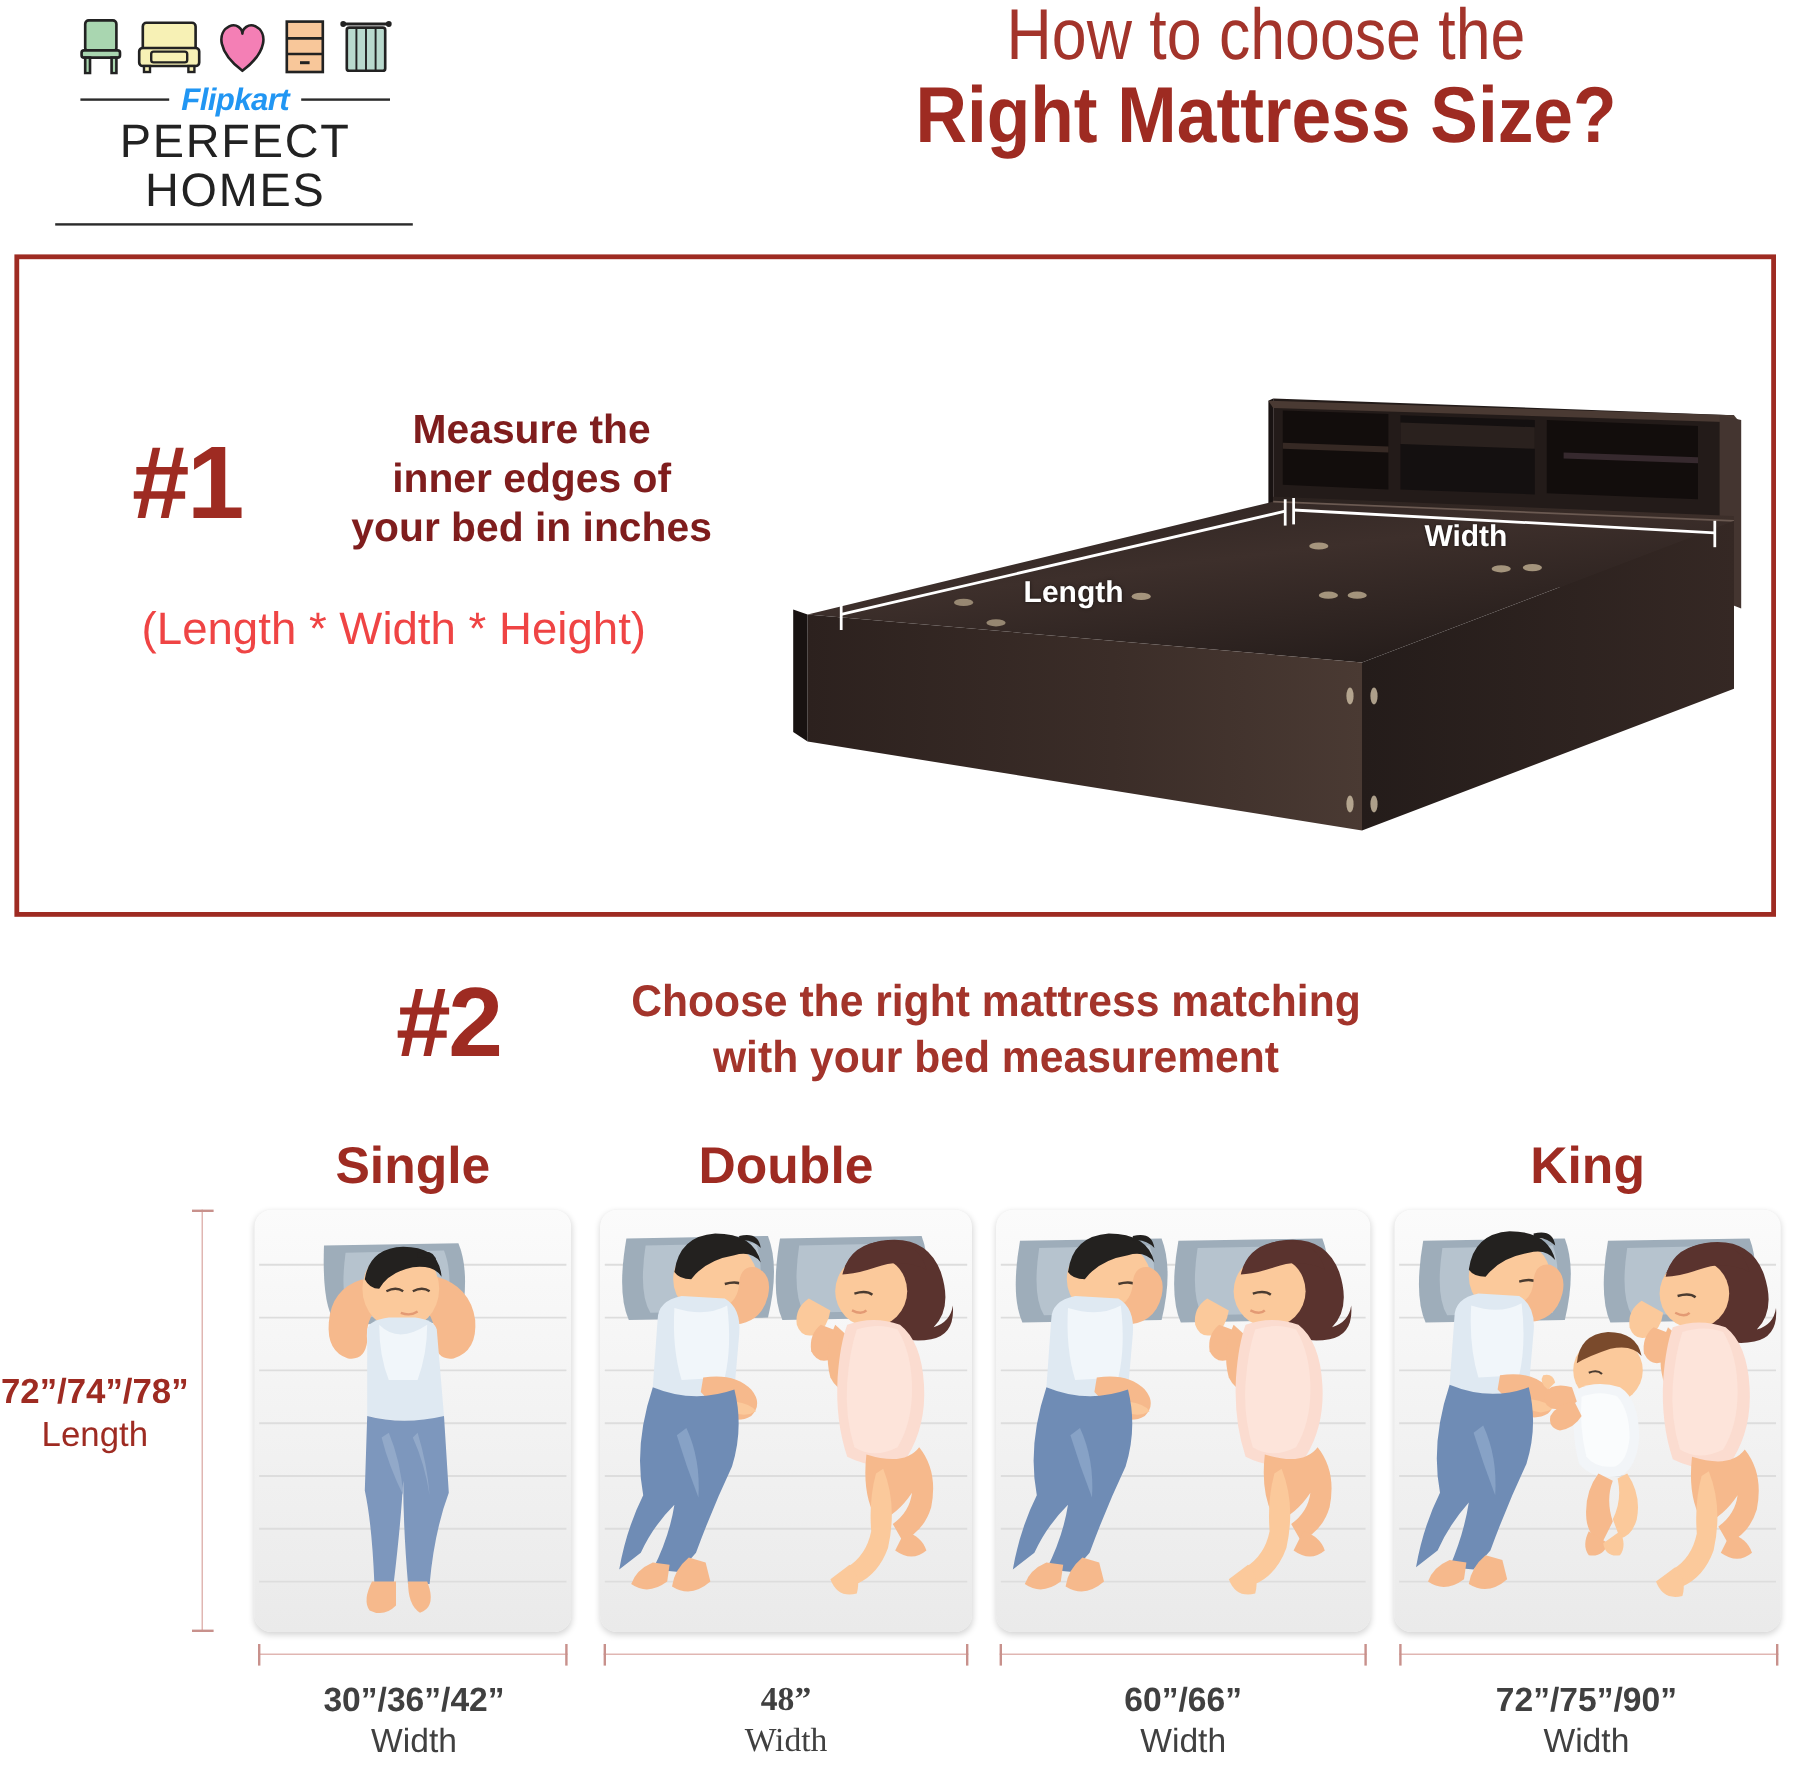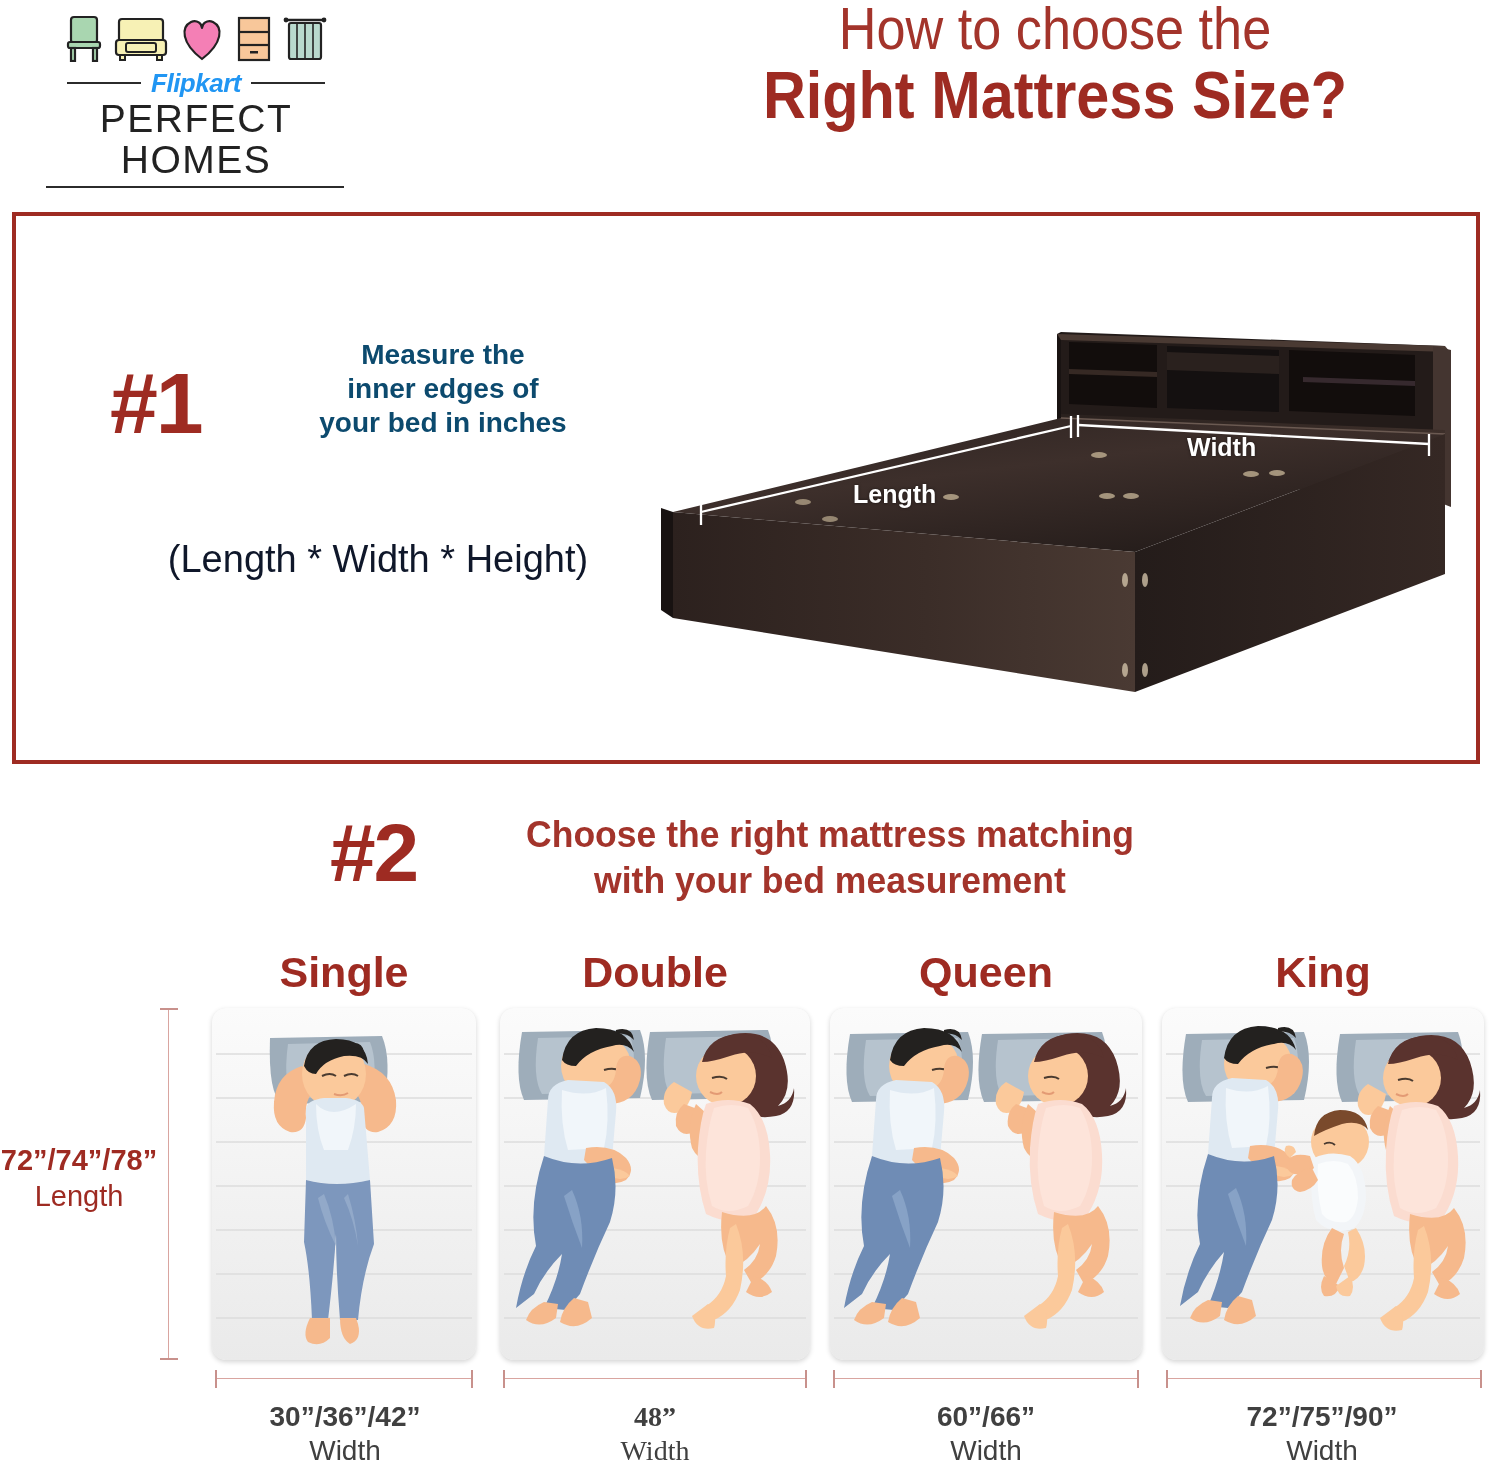--- a/index.html
+++ b/index.html
@@ -30,23 +30,23 @@
     font-family:"Liberation Sans", sans-serif;transform:scaleX(0.87);transform-origin:center;}
   .title-l2{font-size:66px;font-weight:bold;color:#9e2b22;line-height:1.05;margin-top:2px;
     font-family:"Liberation Sans", sans-serif;transform:scaleX(0.9);transform-origin:center;}
 
   
   .step1-box{position:absolute;left:12px;top:212px;width:1468px;height:552px;
     border:4px solid #9e2b22;box-sizing:border-box;}
   .step1-num{position:absolute;left:110px;top:360px;font-size:86px;font-weight:bold;
     color:#9e2b22;line-height:1;letter-spacing:-2px;}
   .step1-text{position:absolute;left:248px;top:338px;width:390px;text-align:center;}
-  .step1-text .l{font-size:28px;font-weight:bold;color:#0c4a6e;line-height:1.21;}
-  .step1-sub{position:absolute;left:118px;top:505px;width:520px;text-align:center;
-    font-size:38px;color:#0f172a;line-height:1.1;margin-top:34px;}
+  .step1-text .l{font-size:34px;font-weight:bold;color:#7f1d1d;line-height:1.21;}
+  .step1-sub{position:absolute;left:118px;top:505px;width:520px;text-align:left;
+    font-size:38px;color:#ef4444;line-height:1.1;}
 
   
   .bed-wrap{position:absolute;left:655px;top:322px;width:800px;height:400px;}
   .bed-wrap svg{display:block;}
   .dim-label{position:absolute;color:#ffffff;font-weight:bold;font-size:25px;
     text-shadow:0 0 3px rgba(0,0,0,.55);}
   .lbl-width{left:532px;top:111px;}
   .lbl-length{left:198px;top:158px;}
 
   
@@ -390,21 +390,20 @@
     </svg>
   </div>
   <div class="width-rule" style="left:503px;width:304px;"></div>
   <div class="width-tick" style="left:503px;"></div>
   <div class="width-tick" style="left:805px;"></div>
   <div class="width-lbl" style="left:505px;width:300px;font-family:Liberation Serif, serif;">
     <span>48”</span>
     <span class="w2">Width</span>
   </div>
 
-  <div class="size-name" style="left:830px;width:312px;">Queen</div>
   <div class="mat" style="left:830px;width:312px;">
     <svg width="312" height="352" viewBox="0 0 312 352">
       <rect width="312" height="352" rx="14" fill="url(#mg)"></rect>
       <g stroke="#dddddd" stroke-width="1.6">
         <line x1="4" y1="46" x2="308" y2="46"></line>
           <line x1="4" y1="90" x2="308" y2="90"></line>
         <line x1="4" y1="134" x2="308" y2="134"></line>
           <line x1="4" y1="178" x2="308" y2="178"></line>
         <line x1="4" y1="222" x2="308" y2="222"></line>
           <line x1="4" y1="266" x2="308" y2="266"></line>

